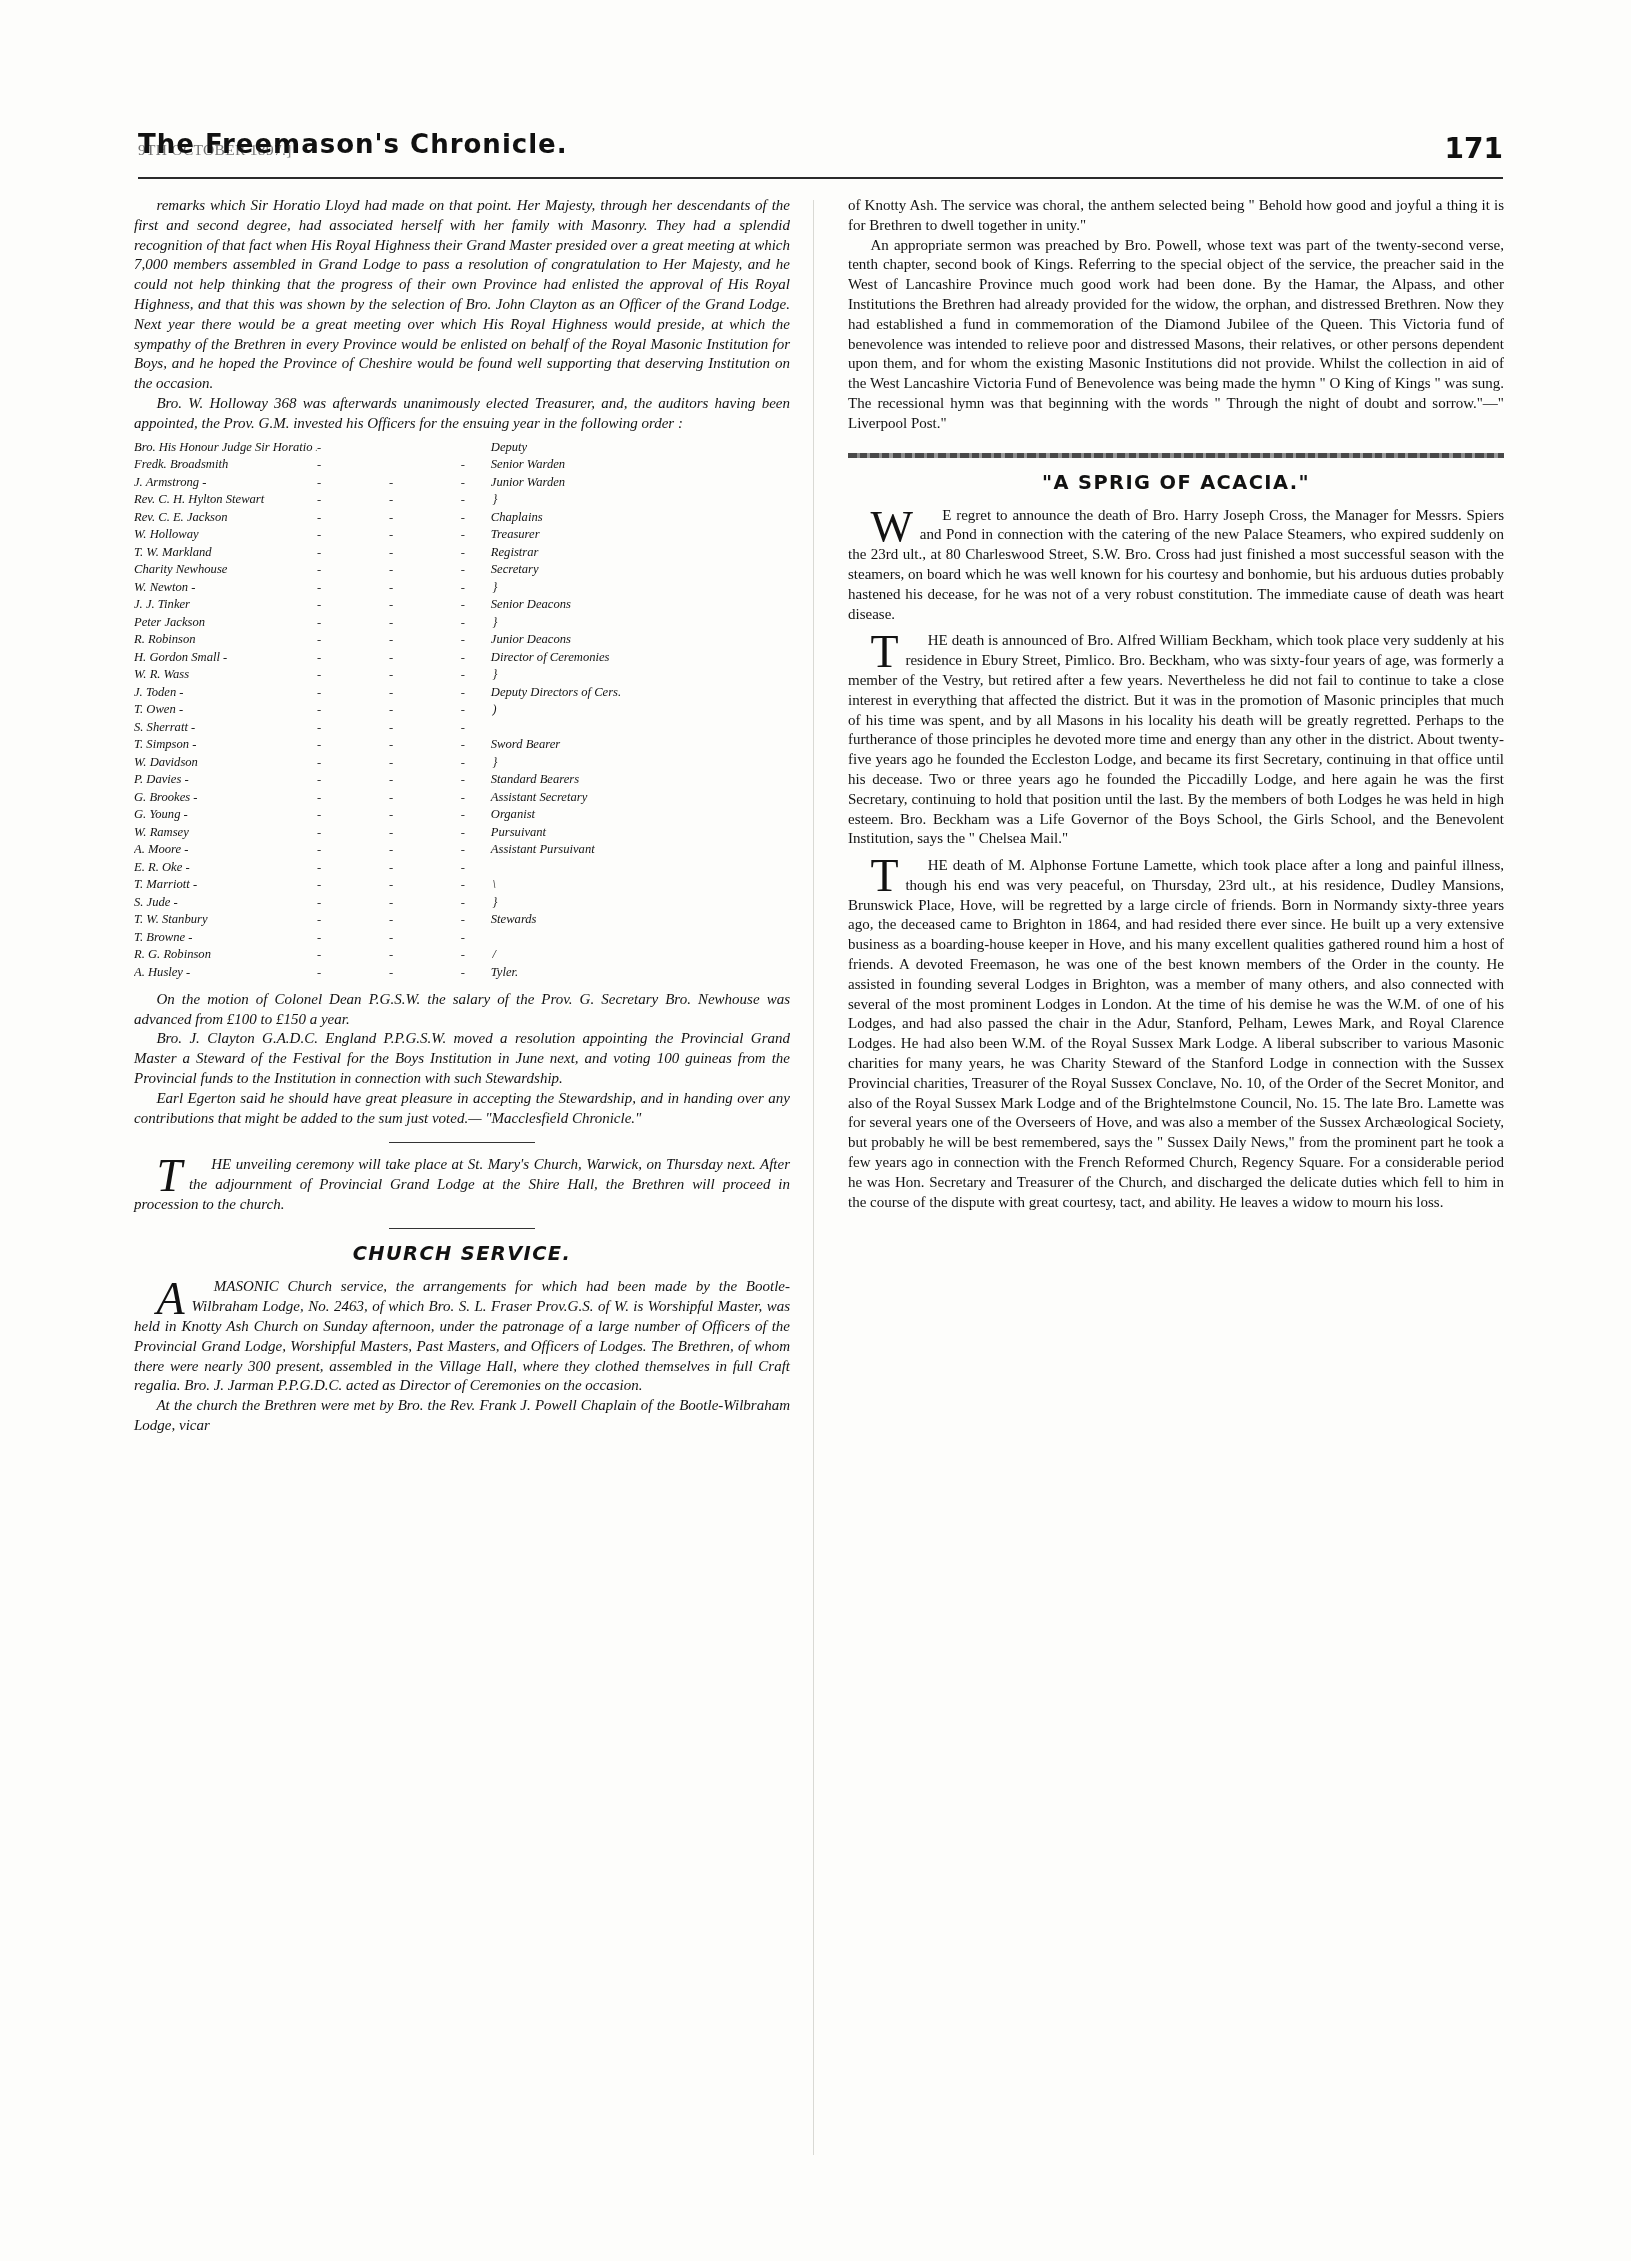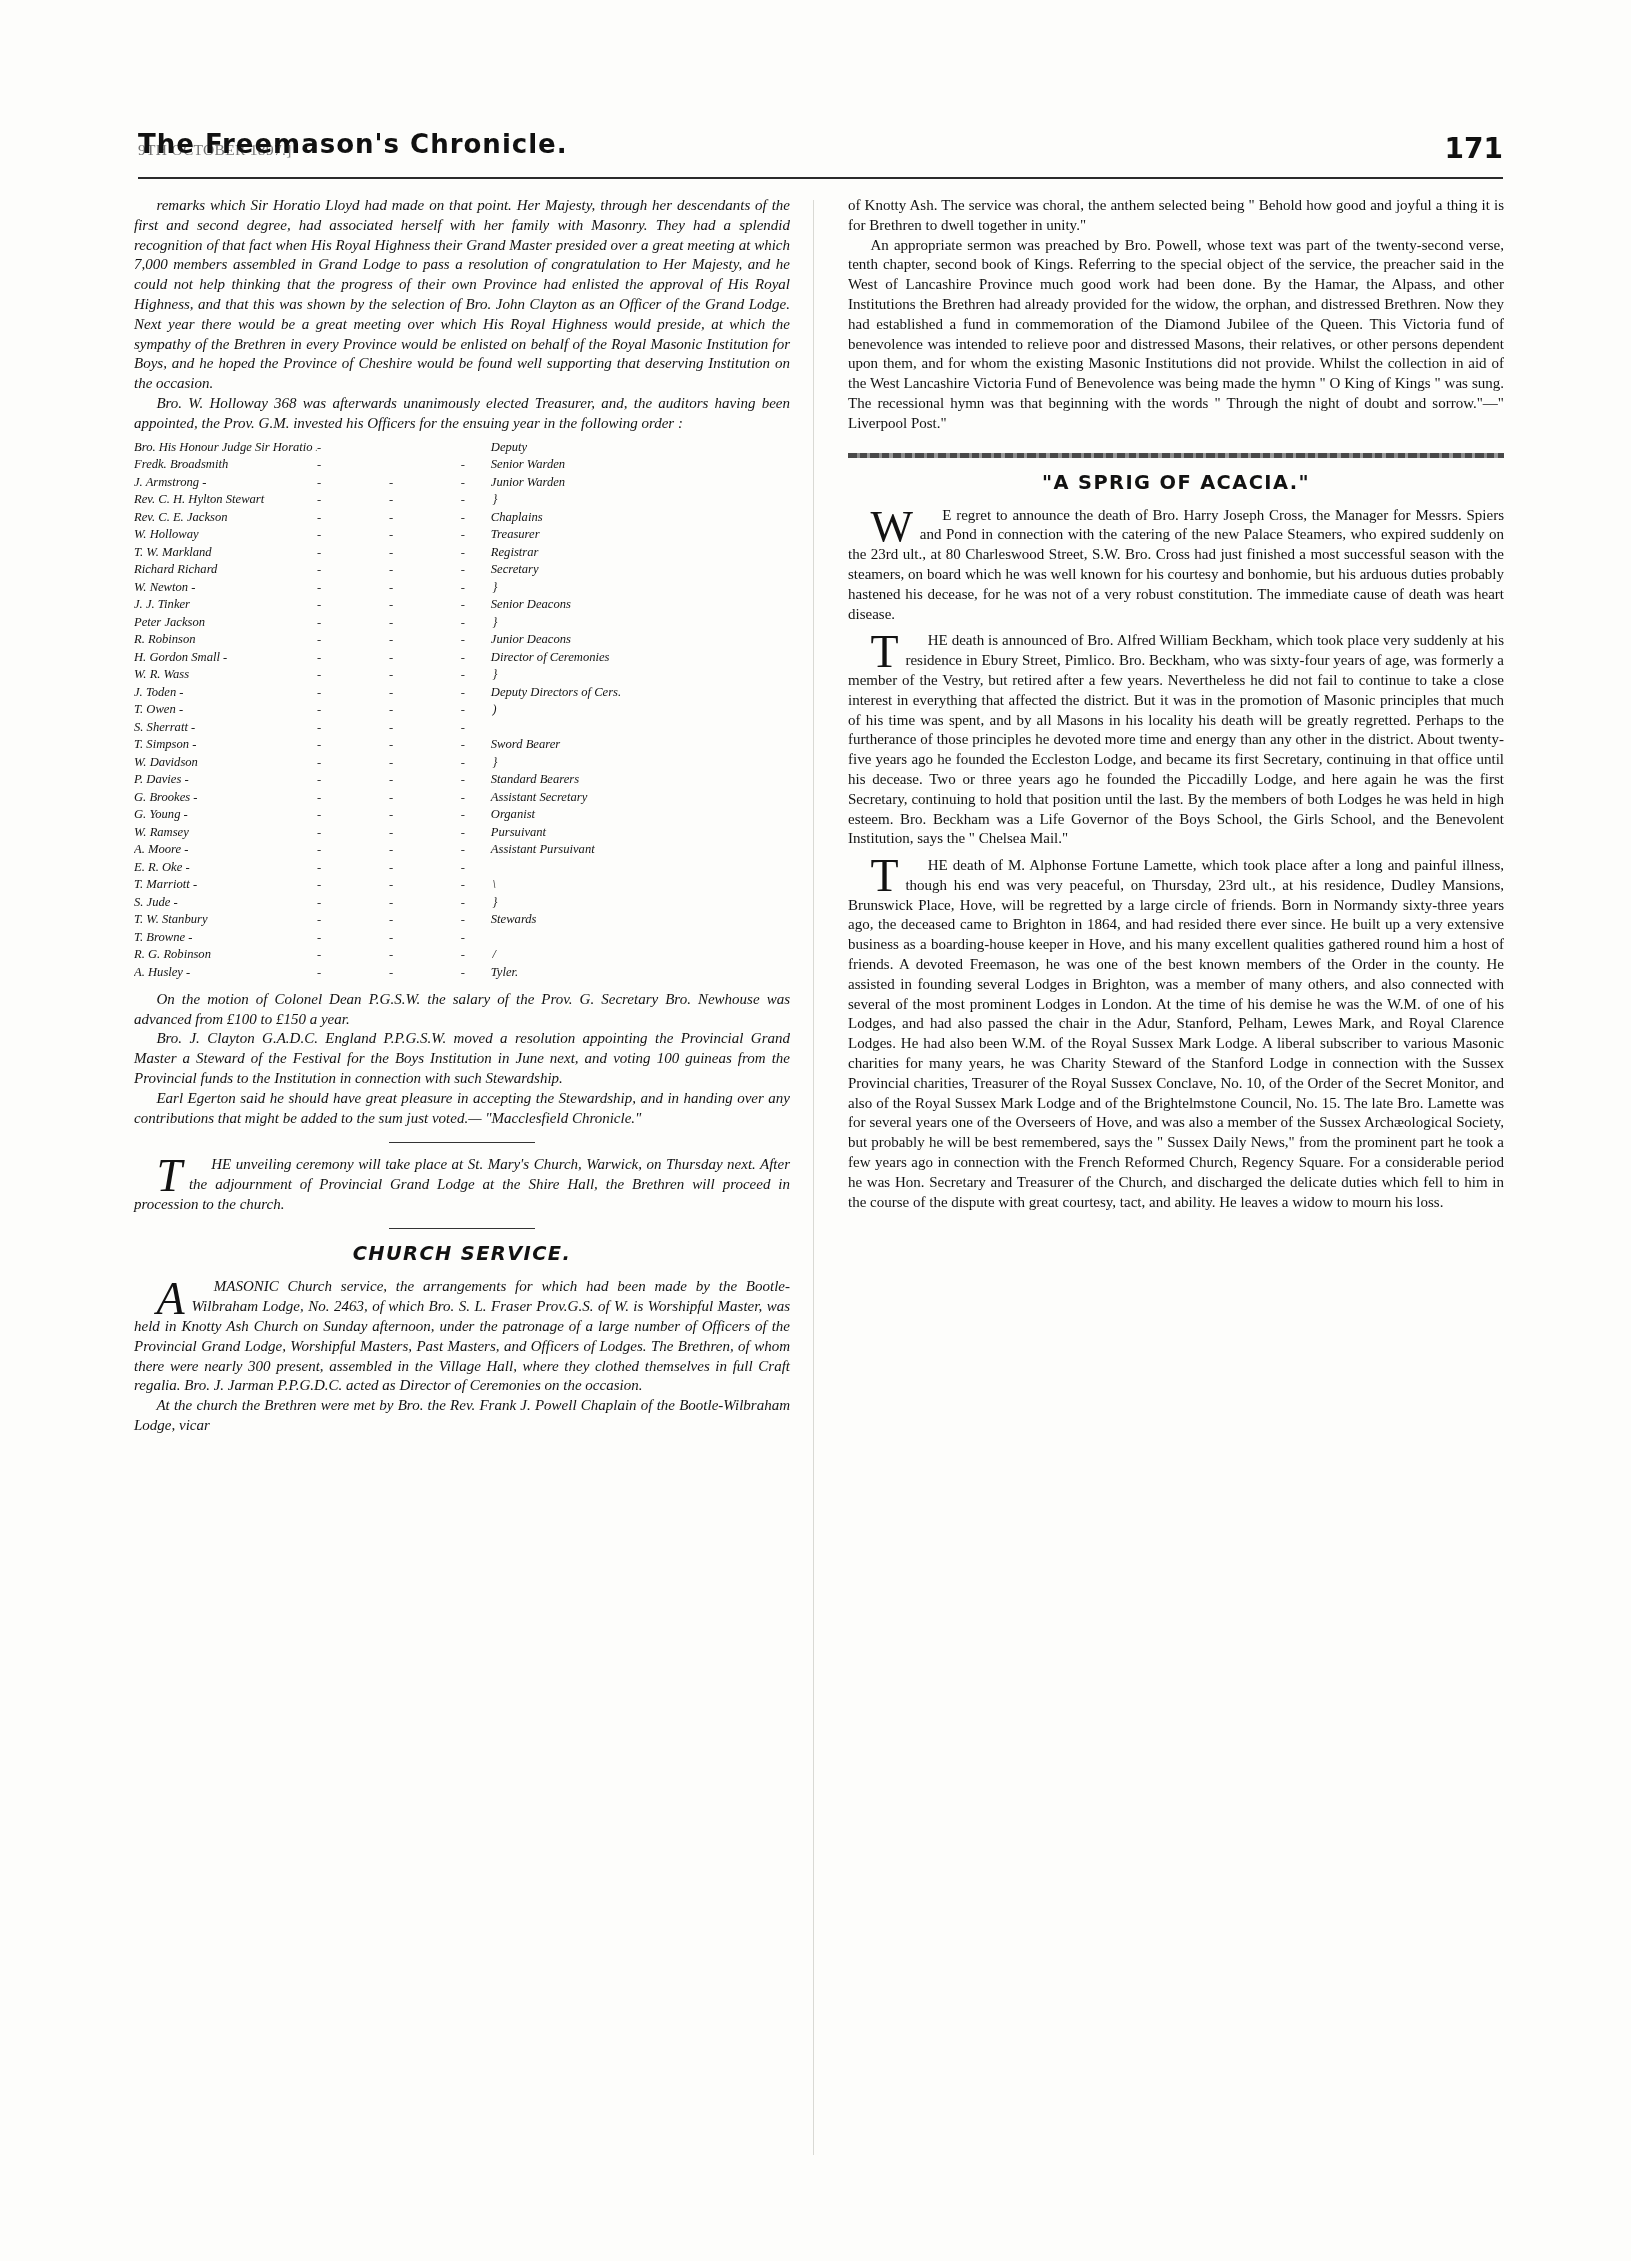--- a/index.html
+++ b/index.html
@@ -239,21 +239,21 @@
       <div class="row">
         <div class="nm">T. W. Markland</div>
         <div class="dots">
             <span>-</span>
             <span>-</span>
             <span>-</span>
           </div>
         <div class="office">Registrar</div>
       </div>
       <div class="row">
-        <div class="nm">Richard Richard</div>
+        <div class="nm">Charity Newhouse</div>
         <div class="dots">
             <span>-</span>
             <span>-</span>
             <span>-</span>
           </div>
         <div class="office">Secretary</div>
       </div>
 
       <div class="row">
         <div class="nm">W. Newton -</div>

